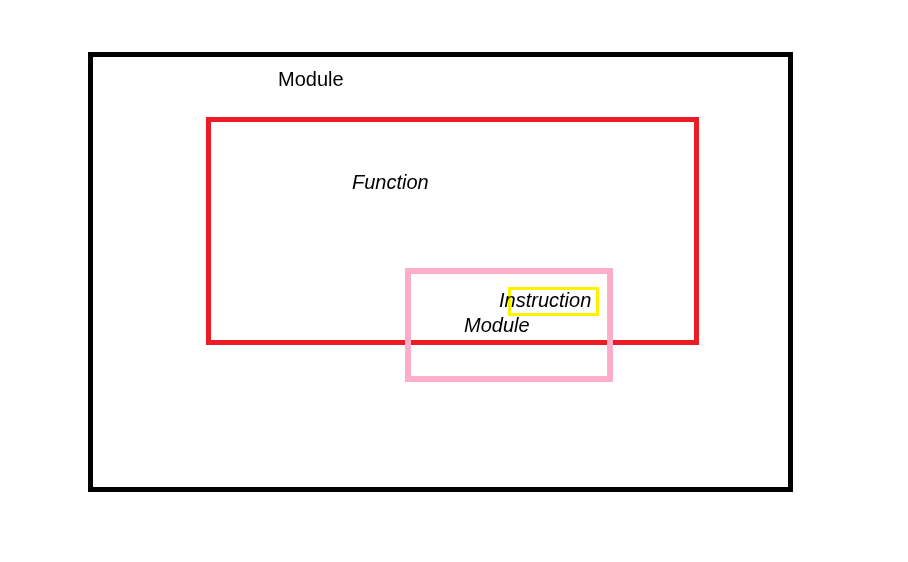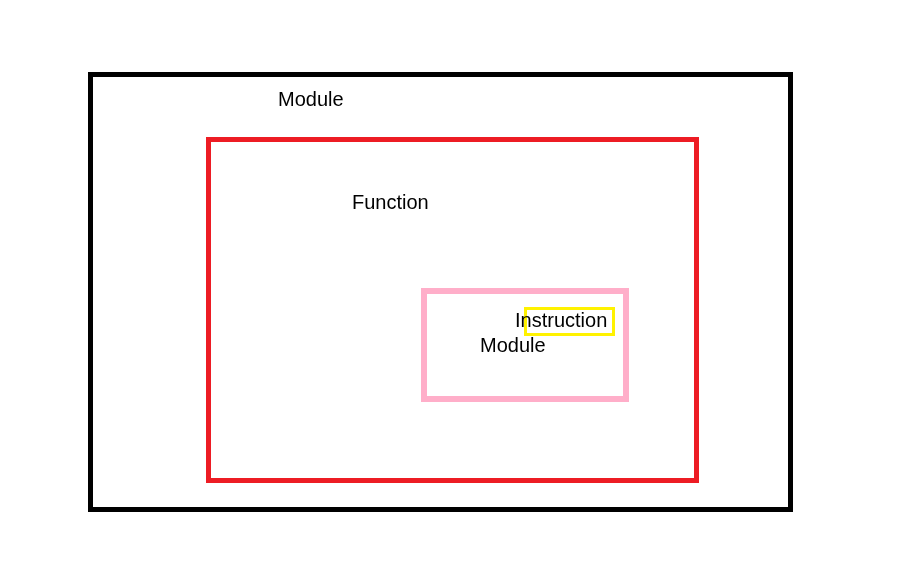--- a/index.html
+++ b/index.html
@@ -28,39 +28,39 @@
     line-height: 1.1;
     white-space: nowrap;
     color: #000000;
   }
   .box-module {
     left: 88px;
     top: 52px;
     width: 705px;
     height: 440px;
     border-width: 5px;
-    margin-top: 20px;
   }
   .label-module {
     left: 185px;
     top: 11px;
   }
   .box-function {
     left: 113px;
     top: 60px;
     width: 493px;
-    height: 346px;
+    height: 228px;
     border-width: 5px;
+    font-style: italic;
   }
   .label-function {
     left: 141px;
     top: 49px;
   }
   .box-block {
-    left: 210px;
+    left: 194px;
     top: 146px;
     width: 208px;
     height: 114px;
     border-width: 6px;
   }
   .label-block {
     left: 53px;
     top: 40px;
   }
   .box-instruction {

